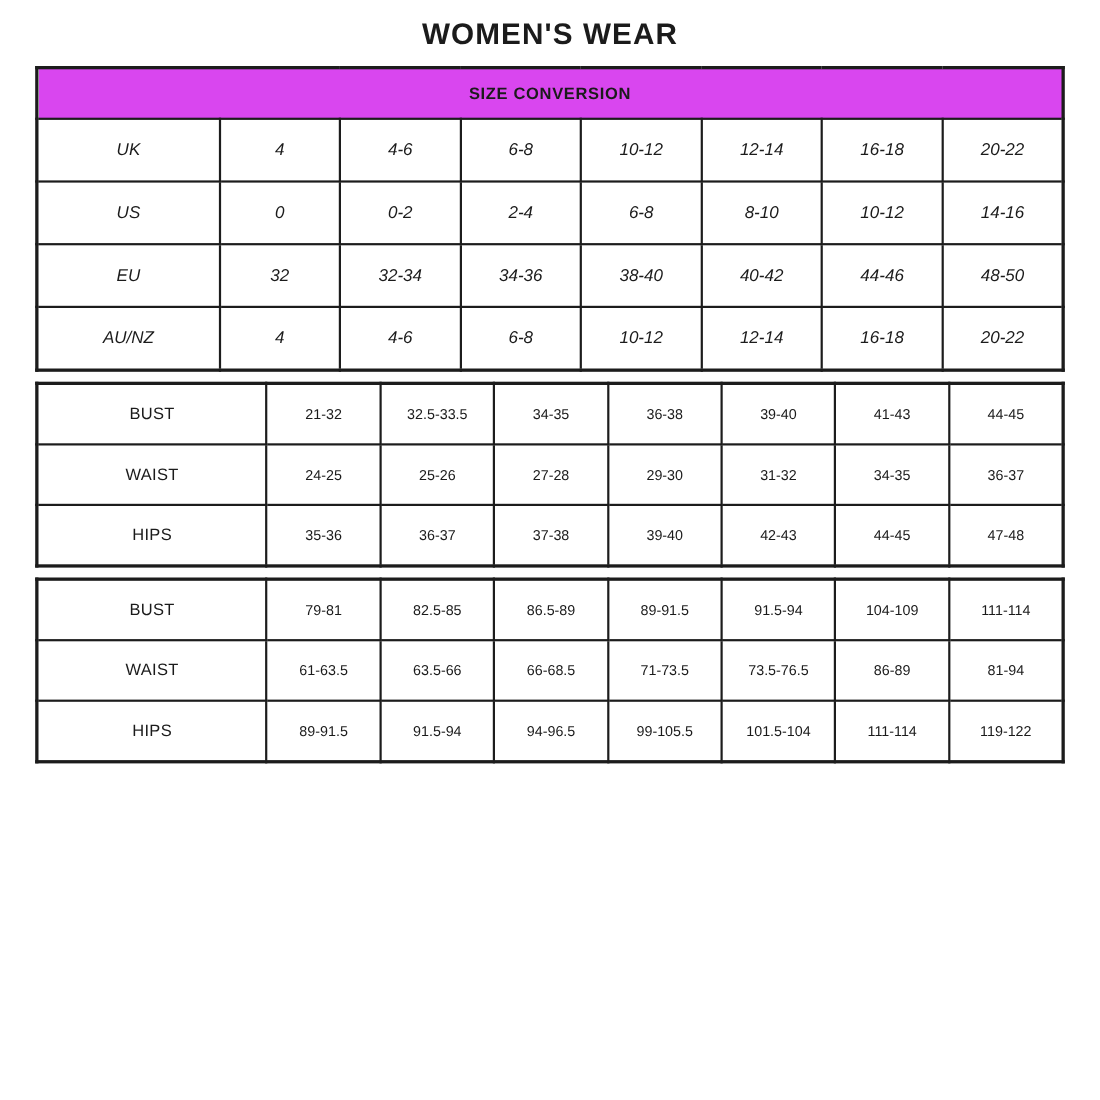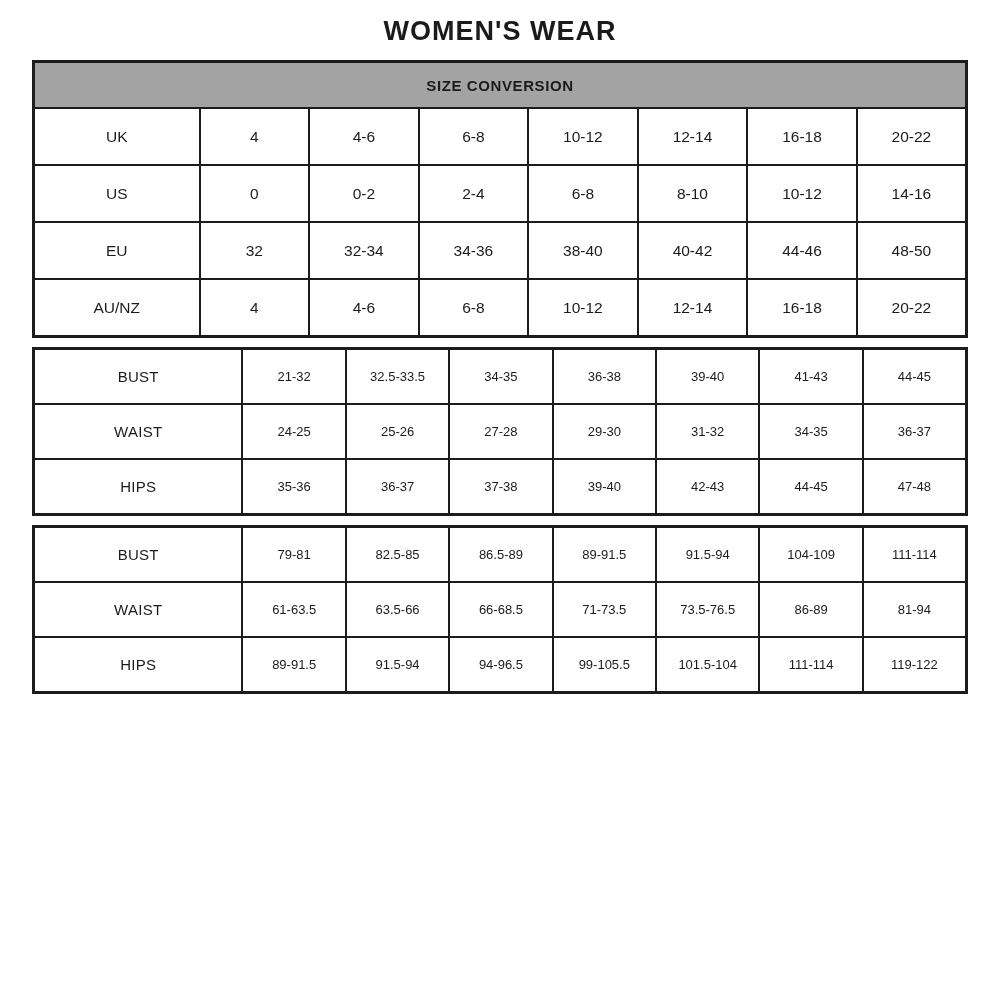--- a/index.html
+++ b/index.html
@@ -25,27 +25,27 @@
   table.tbl td {
     border: 2px solid #1c1c1c;
     text-align: center;
     vertical-align: middle;
     padding: 0 2px;
     overflow: hidden;
   }
   
   .t1 .banner-row td {
     height: 44px;
-    background: #a3a3a3;
+    background: #d946ef;
     font-weight: 700;
     font-size: 15px;
     letter-spacing: 0.6px;
   }
   .t1 .hdr td { height: 55px; font-size: 15px; letter-spacing: 0.3px; }
-  .t1 .data-row td { height: 55px; font-size: 15.5px; }
+  .t1 .data-row td { height: 55px; font-size: 15.5px; font-style: italic; }
   
   .t2 .hdr td, .t3 .hdr td {
     height: 53px;
     background: #d9d9d9;
     font-weight: 700;
     font-size: 15px;
     letter-spacing: 0.3px;
   }
   .t2 .data-row td, .t3 .data-row td { height: 53px; font-size: 13px; margin-top: 19px; }
   .t2 .data-row td.lbl, .t3 .data-row td.lbl { font-size: 15px; letter-spacing: 0.3px; }

